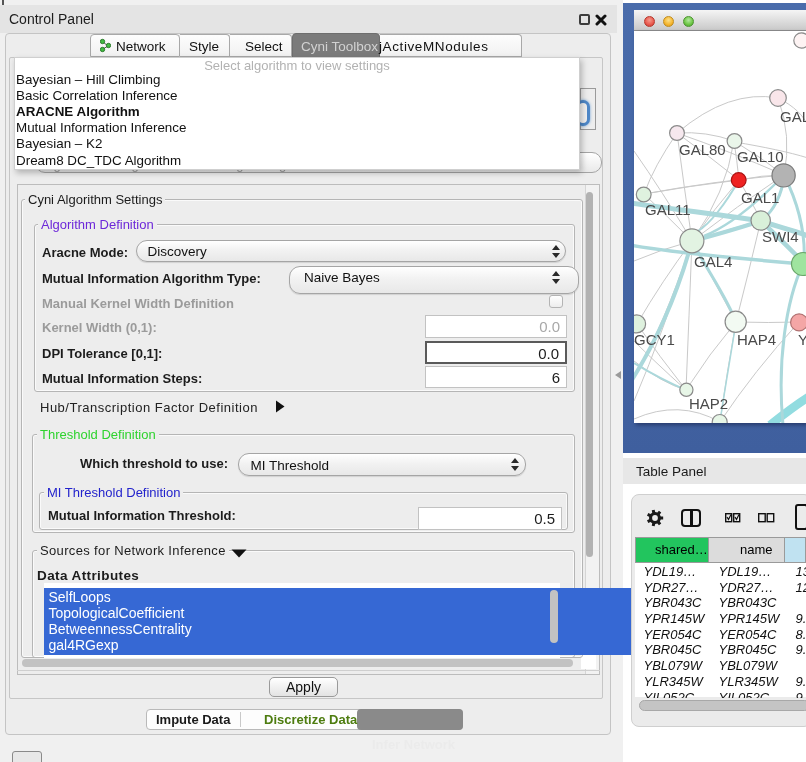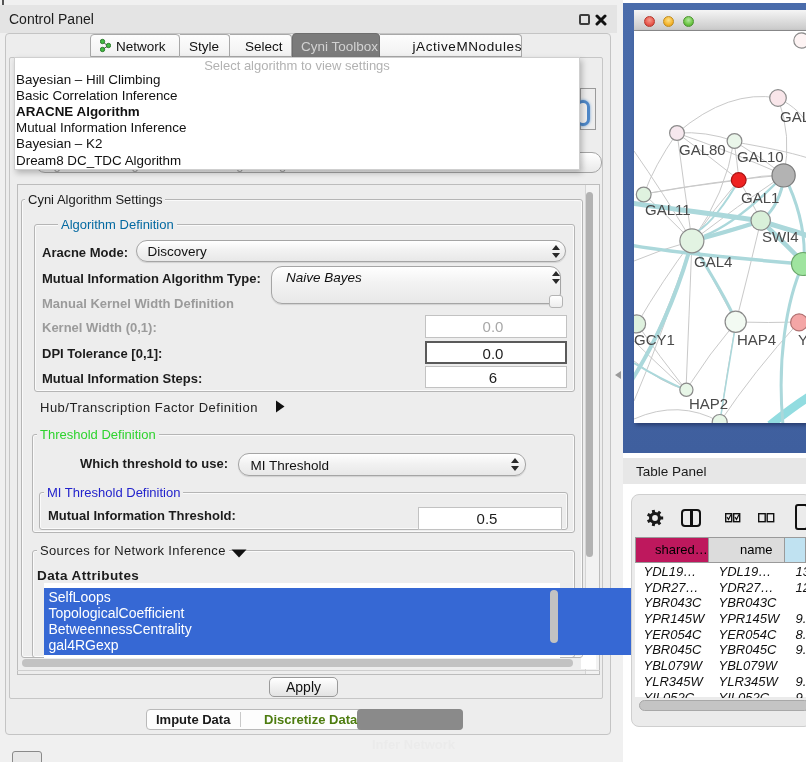--- a/index.html
+++ b/index.html
@@ -1,21 +1,21 @@
 <!DOCTYPE html>
 <html><head>
 <meta charset="utf-8">
 <style>
   * { margin:0; padding:0; box-sizing:border-box; }
   html,body { width:806px; height:762px; overflow:hidden; }
   body { font-family:"Liberation Sans", sans-serif; background:#f0f0f0; position:relative; }
   .abs { position:absolute; }
   .lbl { font-size:13px; font-weight:bold; color:#1c1c1c; white-space:nowrap; }
   .dis { color:#9b9b9b; }
-  .fld { position:absolute; background:#fff; border:1px solid #c2c2c2; font-size:15px; color:#1c1c1c; text-align:center; padding-right:6px; line-height:21px; }
+  .fld { position:absolute; background:#fff; border:1px solid #c2c2c2; font-size:15px; color:#1c1c1c; text-align:right; padding-right:6px; line-height:21px; }
   .combo { position:absolute; border:1px solid #a5a5a5; border-radius:11px;
            background:linear-gradient(#ffffff,#f2f2f2 45%,#e8e8e8); box-shadow:0 1px 1px rgba(0,0,0,0.12);
            font-size:13.5px; color:#111; white-space:nowrap; }
   .grp { position:absolute; border:1px solid #b5b5b5; border-radius:3px; box-shadow:inset 0 0 0 1px rgba(255,255,255,0.7); }
   .gtit { position:absolute; background:#ededed; padding:0 3px; font-size:13px; white-space:nowrap; }
 </style>
 </head>
 <body>
 
 <div class="abs" style="left:613px; top:0; width:193px; height:762px; background:#ffffff;"></div>
@@ -40,52 +40,52 @@
 <svg class="abs" style="left:100px; top:38px;" width="11" height="15" viewBox="0 0 11 15">
   <path d="M3 4 L8 8 M3 11 L8 8" stroke="#555" stroke-width="1"></path>
   <circle cx="2.5" cy="3.5" r="2.2" fill="#44bb44" stroke="#1a6a1a" stroke-width="0.8"></circle>
   <circle cx="2.5" cy="11.5" r="2.2" fill="#44bb44" stroke="#1a6a1a" stroke-width="0.8"></circle>
   <circle cx="8.5" cy="7.5" r="2.2" fill="#44bb44" stroke="#1a6a1a" stroke-width="0.8"></circle>
 </svg>
 <div class="abs" style="left:116px; top:39px; font-size:13.5px; color:#111;">Network</div>
 <div class="abs" style="left:189px; top:39px; font-size:13.5px; color:#111;">Style</div>
 <div class="abs" style="left:245px; top:39px; font-size:13.5px; color:#111;">Select</div>
 <div class="abs" style="left:301px; top:39px; font-size:13.5px; color:#d2d2d2;">Cyni Toolbox</div>
-<div class="abs" style="left:379px; top:39px; width:143px; text-align:right; font-size:13.5px; letter-spacing:0.6px; color:#111;">jActiveMNodules</div>
+<div class="abs" style="left:379px; top:39px; width:143px; text-align:left; font-size:13.5px; letter-spacing:0.6px; color:#111;">jActiveMNodules</div>
 
 <div class="abs" style="left:35px; top:152px; width:567px; height:21px; border:1px solid #a5a5a5; border-radius:10px; background:linear-gradient(#fff,#e9e9e9);"></div>
 <div class="abs" style="left:42px; top:157px; font-size:13px; color:#9a9a9a; white-space:nowrap;">Algorithm settings are shown using the algorithm default mode</div>
 <div class="abs" style="left:580px; top:88px; width:16px; height:42px; background:#ededed; border:1px solid #9a9a9a;"></div>
 <div class="abs" style="left:576px; top:100px; width:14px; height:26px; border:3px solid #4e87c7; border-radius:7px; background:#f0f0f0; box-shadow:0 0 3px #6ea2d8;"></div>
 
 <div class="abs" style="left:17px; top:184px; width:583px; height:491px; background:#ededed; border:1px solid #bcbcbc;"></div>
 
 <div class="abs" style="left:585px; top:185px; width:14px; height:489px; background:#f2f2f2; border-left:1px solid #d5d5d5;"></div>
 <div class="abs" style="left:585.5px; top:192px; width:7px; height:365px; background:#b2b2b2; border-radius:3.5px;"></div>
 
 <div class="abs" style="left:22px; top:658.5px; width:551px; height:8px; background:#c2c2c2; border-radius:4px;"></div>
 <div class="abs" style="left:581px; top:655px; width:15px; height:14px; background:#ffffff;"></div>
 <div class="abs" style="left:17px; top:670px; width:583px; height:1px; background:#cfcfcf;"></div>
 
 <div class="grp" style="left:21px; top:199px; width:562px; height:459px;"></div>
 <div class="gtit" style="left:25px; top:192px; color:#1c1c1c;">Cyni Algorithm Settings</div>
 
 <div class="grp" style="left:34px; top:224px; width:541px; height:168px;"></div>
-<div class="gtit" style="left:38px; top:217px; color:#0369a1;margin-left:20px;">Algorithm Definition</div>
+<div class="gtit" style="left:38px; top:217px; color:#6d28d9;">Algorithm Definition</div>
 
 <div class="lbl abs" style="left:42px; top:245px;">Aracne Mode:</div>
 <div class="combo" style="left:135.5px; top:240px; width:430.5px; height:22px;">
     <span style="position:absolute; left:11px; top:3px;">Discovery</span>
   </div>
 <svg class="abs" style="left:551px; top:245px;" width="10" height="13" viewBox="0 0 10 13">
     <path d="M5 0 L9 5 L1 5 Z M1 8 L9 8 L5 13 Z" fill="#2a2a2a"></path>
   </svg>
 
 <div class="lbl abs" style="left:42px; top:271px;">Mutual Information Algorithm Type:</div>
-<div class="combo" style="left:271px; top:266px; width:289.5px; height:38px;font-style:italic;">
+<div class="combo" style="left:289px; top:266px; width:289.5px; height:28px;">
     <span style="position:absolute; left:14px; top:3px;">Naive Bayes</span>
   </div>
 <svg class="abs" style="left:551px; top:271px;" width="10" height="13" viewBox="0 0 10 13">
     <path d="M5 0 L9 5 L1 5 Z M1 8 L9 8 L5 13 Z" fill="#2a2a2a"></path>
   </svg>
 
 <div class="lbl dis abs" style="left:42px; top:296px;">Manual Kernel Width Definition</div>
 <div class="abs" style="left:549px; top:295px; width:14px; height:13px; border:1px solid #b4b4b4; border-radius:3px; background:linear-gradient(#ffffff,#ededed);"></div>
 
 <div class="lbl dis abs" style="left:42px; top:320px;">Kernel Width (0,1):</div>
@@ -256,21 +256,21 @@
   <rect x="8.7" y="0.7" width="6" height="8" fill="none" stroke="#111" stroke-width="1.4"></rect>
   <path d="M2 4 L3.5 6.5 L6 1.5 M10 4 L11.5 6.5 L14 1.5" stroke="#111" stroke-width="1.2" fill="none"></path>
 </svg>
 <svg class="abs" style="left:758px; top:513px;" width="17" height="10" viewBox="0 0 17 10">
   <rect x="0.7" y="0.7" width="6.5" height="8" fill="none" stroke="#111" stroke-width="1.4"></rect>
   <rect x="9.2" y="0.7" width="6.5" height="8" fill="none" stroke="#111" stroke-width="1.4"></rect>
 </svg>
 <div class="abs" style="left:795px; top:504px; width:13px; height:26px; border:2px solid #111; border-radius:3px; background:#ebebeb;"></div>
 
 <div class="abs" style="left:635px; top:537px; width:171px; height:160px; background:#ffffff;"></div>
-<div class="abs" style="left:635px; top:537px; width:74px; height:26px; background:#be185d; border:1px solid #9a9a9a; font-size:13px; line-height:24px;">
+<div class="abs" style="left:635px; top:537px; width:74px; height:26px; background:#22c55e; border:1px solid #9a9a9a; font-size:13px; line-height:24px;">
     <span style="position:absolute; left:19px;">shared…</span>
   </div>
 <div class="abs" style="left:708px; top:537px; width:77px; height:26px; background:#dcdcdc; border:1px solid #9a9a9a; font-size:13px; line-height:24px;">
     <span style="position:absolute; left:31px;">name</span>
   </div>
 <div class="abs" style="left:784px; top:537px; width:22px; height:26px; background:#c0e2f1; border:1px solid #9a9a9a;"></div>
 <div class="abs" style="left:635px; top:563px; width:171px; height:135px; overflow:hidden;font-style:italic;">
   <div style="position:absolute; left:8.5px; top:0.8px; font-size:13px; line-height:15.72px; color:#111;">YDL19…<br>YDR27…<br>YBR043C<br>YPR145W<br>YER054C<br>YBR045C<br>YBL079W<br>YLR345W<br>YIL052C</div>
   <div style="position:absolute; left:83.5px; top:0.8px; font-size:13px; line-height:15.72px; color:#111;">YDL19…<br>YDR27…<br>YBR043C<br>YPR145W<br>YER054C<br>YBR045C<br>YBL079W<br>YLR345W<br>YIL052C</div>
   <div style="position:absolute; left:160.5px; top:0.8px; font-size:13px; line-height:15.72px; color:#111;">13<br>12<br>&nbsp;<br>9.<br>8.<br>9.<br>&nbsp;<br>9.<br>9.</div>

